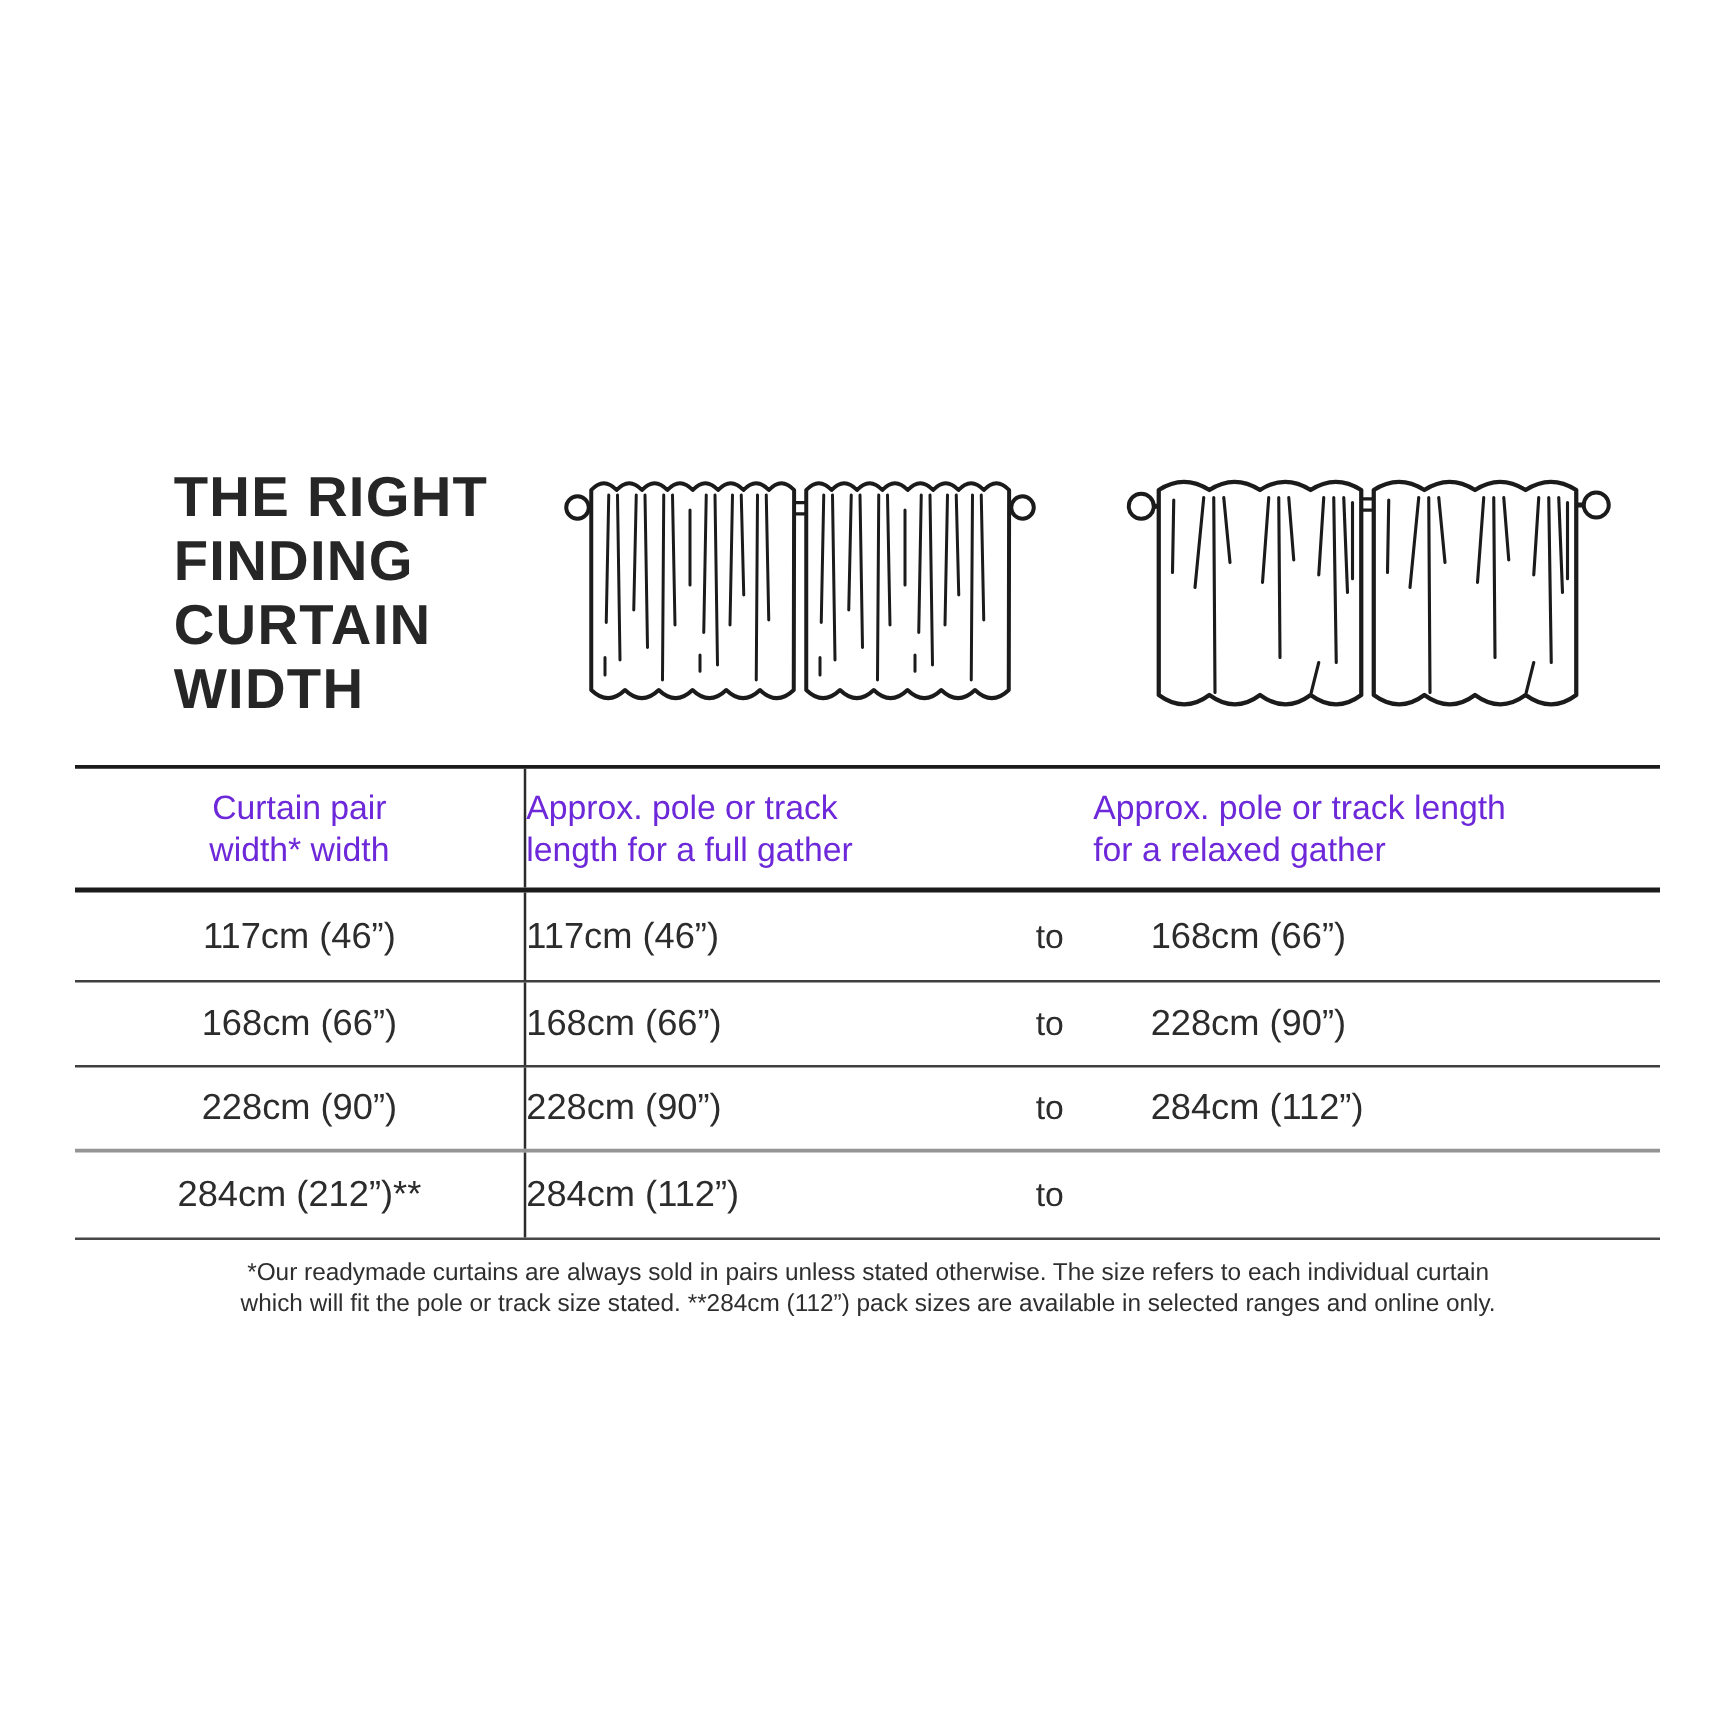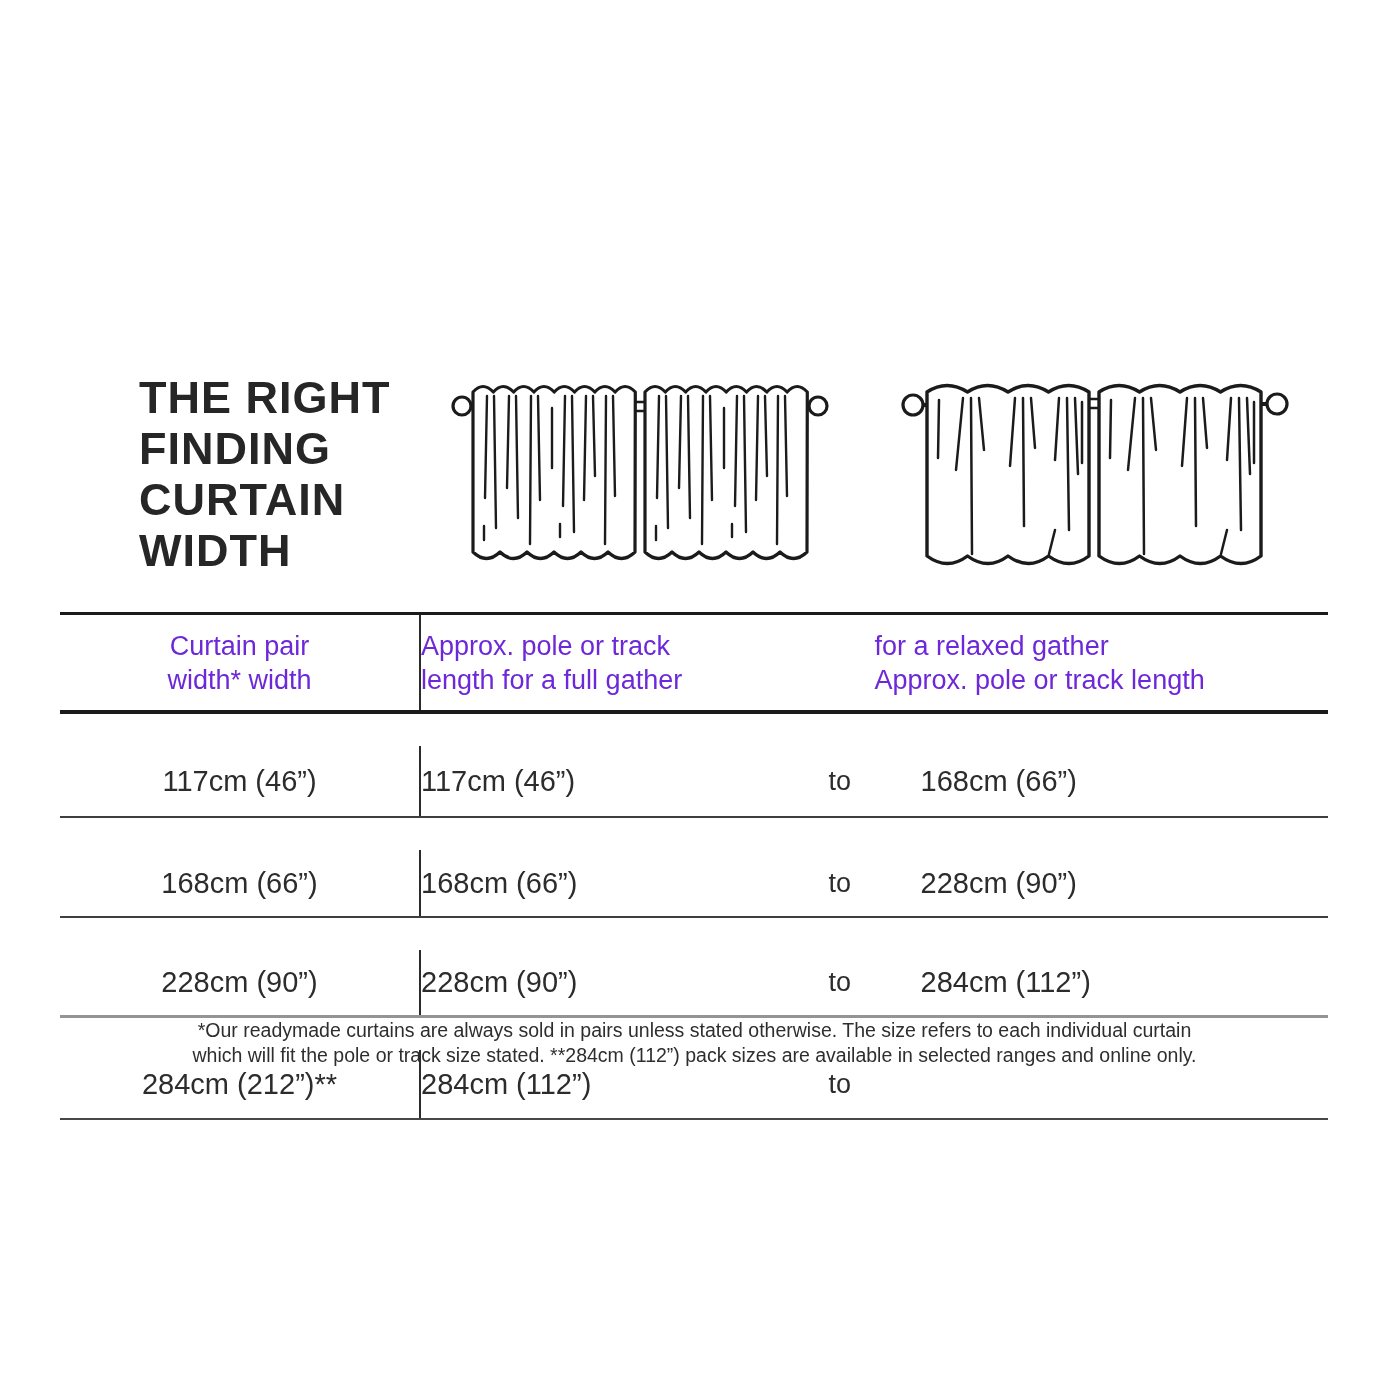--- a/index.html
+++ b/index.html
@@ -50,38 +50,37 @@
     align-items: center;
   }
   .t-row .c2 > div { text-align: left; }
 
   .t-head { height: 95px; border-bottom: 4px solid #1b1b1b; }
   .t-head .c1, .t-head .c2 > div {
     font-size: 27px; line-height: 34px; color: #6d28d9;
   }
   .t-head .c2 { grid-template-columns: 1fr 1fr; }
 
-  .t-body { font-size: 29px; color: #2c2c2c; margin-top: 32px; }
+  .t-body { font-size: 29px; color: #2c2c2c; }
   .row-1 { height: 70px; border-bottom: 2px solid #3f3f3f; }
   .row-2 { height: 66px; border-bottom: 2px solid #3f3f3f; }
   .row-3 { height: 65px; border-bottom: 3px solid #949494; }
   .row-4 { height: 68px; border-bottom: 2px solid #474747; }
   .to-cell { font-size: 27px; color: #2c2c2c; }
 
   
   .footnote {
     position: absolute;
     top: 1006px;
     left: 0;
     width: 1389px;
     text-align: center;
     font-size: 19.5px;
     line-height: 25px;
     color: #2e2e2e;
-    margin-top: 12px;
   }
 
   svg .ln { stroke: #1b1b1b; fill: none; }
 </style>
 </head>
 <body>
 
 <div class="stage">
 
   <div class="title">
@@ -183,22 +182,22 @@
           <div>Curtain pair</div>
           <div>width* width</div>
         </div>
       </div>
       <div class="c2">
         <div>
           <div>Approx. pole or track</div>
           <div>length for a full gather</div>
         </div>
         <div>
+          <div>Approx. pole or track length</div>
           <div>for a relaxed gather</div>
-          <div>Approx. pole or track length</div>
         </div>
       </div>
     </div>
 
     <div class="t-row t-body row-1">
       <div class="c1">117cm (46”)</div>
       <div class="c2">
         <div>117cm (46”)</div>
         <div class="to-cell">to</div>
         <div>168cm (66”)</div>

